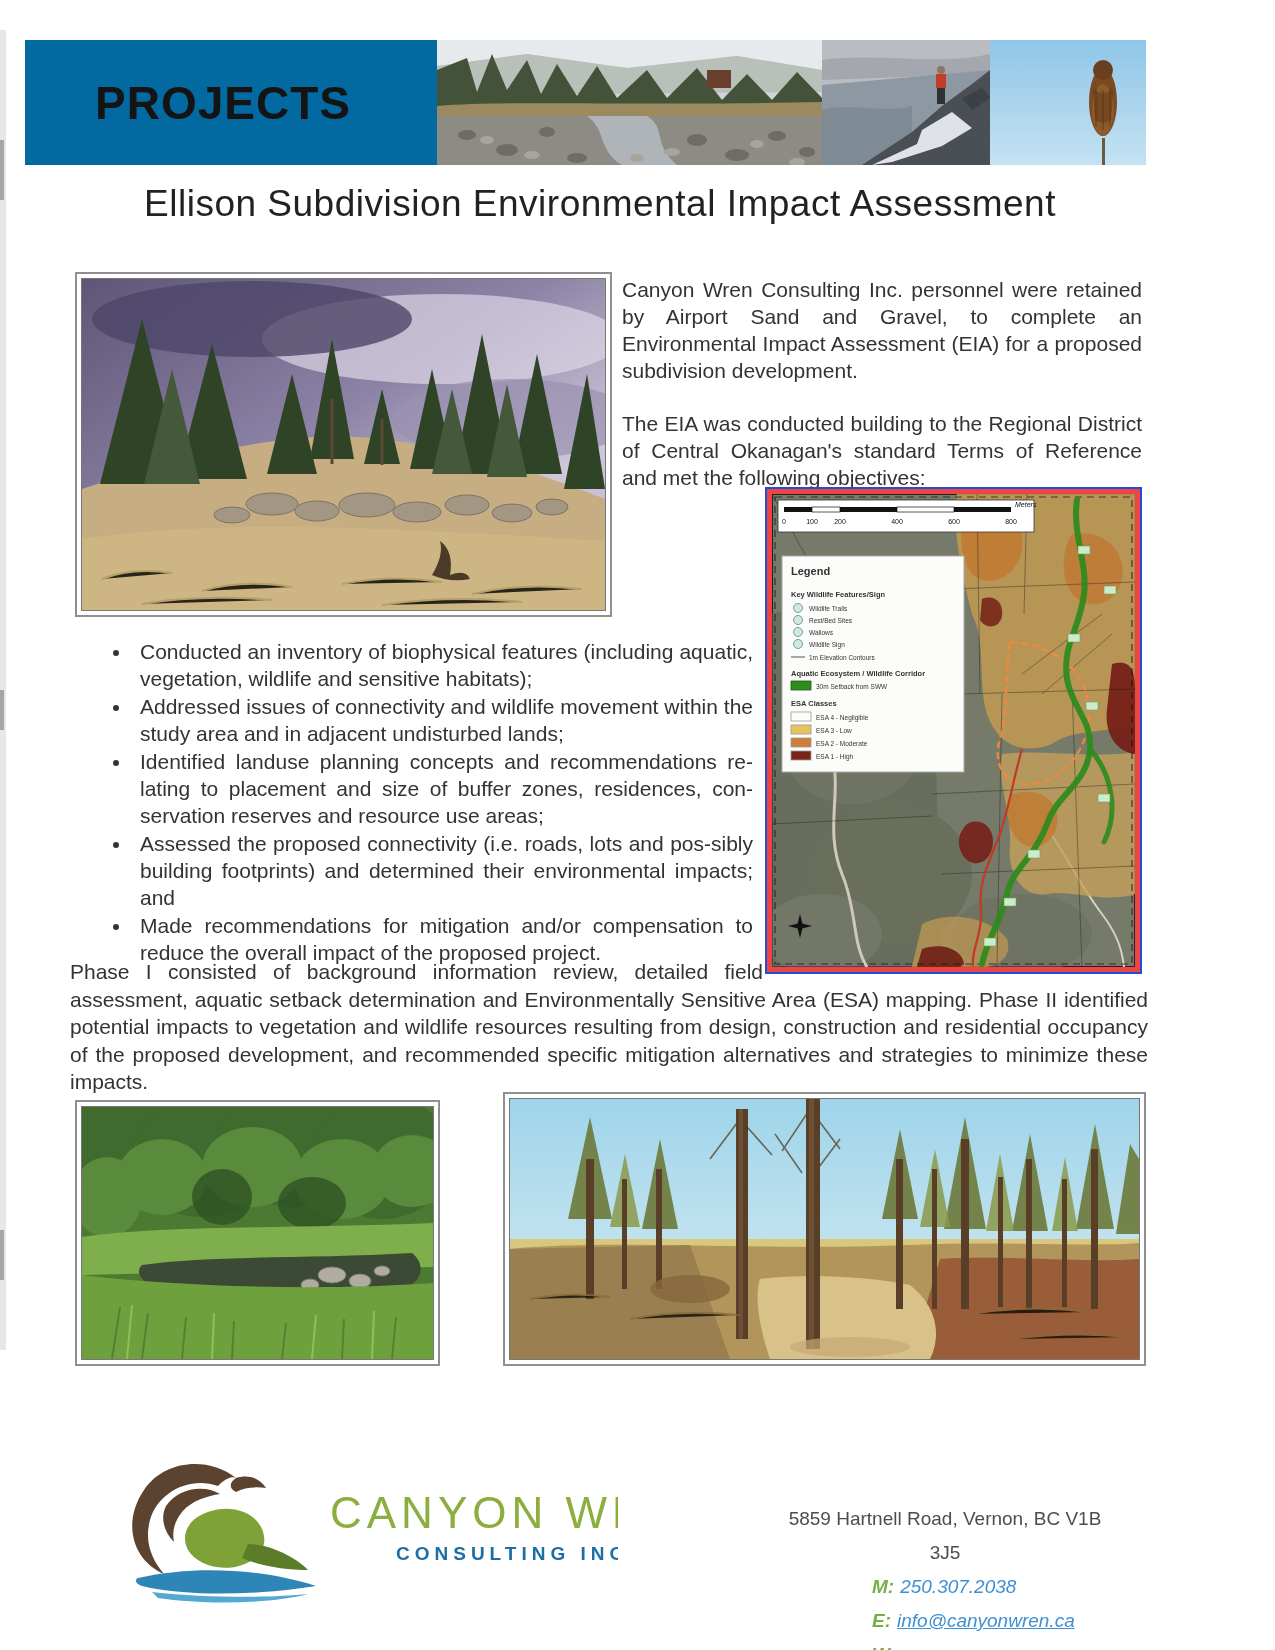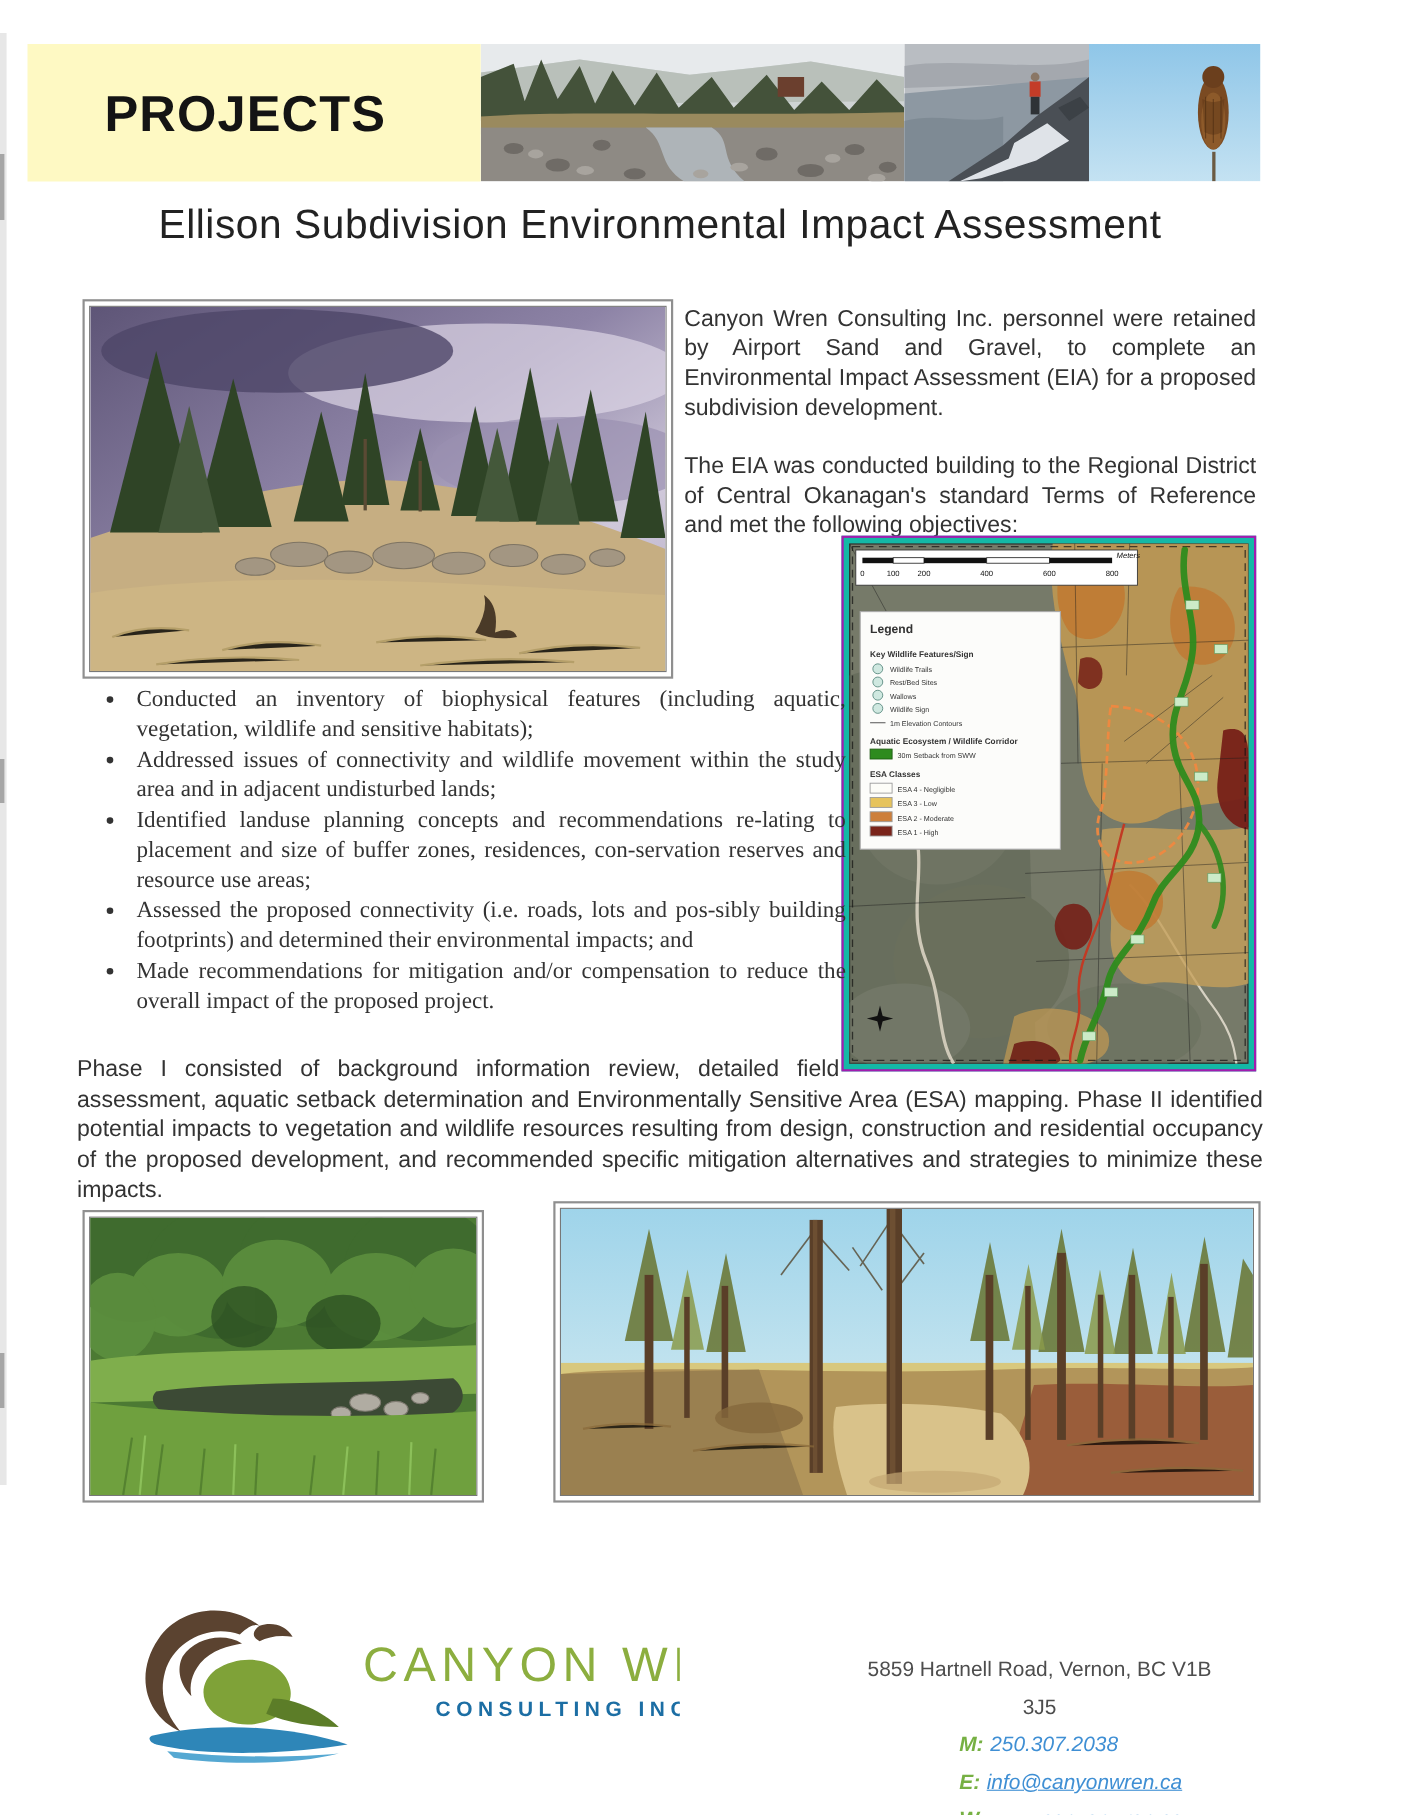--- a/index.html
+++ b/index.html
@@ -6,51 +6,51 @@
   .page{
     position:relative;width:1275px;height:1650px;background:#ffffff;
     font-family:"Liberation Sans",sans-serif;color:#2e2e2e;overflow:hidden;
     margin:0 auto;
   }
   .scan-edge{position:absolute;left:0;top:30px;width:6px;height:1320px;background:#c9c9c9;opacity:.45;}
   .scan-mark{position:absolute;left:0;width:4px;background:#8a8a8a;opacity:.7;}
 
   
   .banner{position:absolute;left:25px;top:40px;width:1121px;height:125px;display:flex;}
-  .banner-green{width:412px;height:125px;background:#fef9c3;display:flex;align-items:center;}
+  .banner-green{width:412px;height:125px;background:#0369a1;display:flex;align-items:center;}
   .banner-title{font-size:46px;font-weight:bold;letter-spacing:1px;color:#141414;padding-left:70px;}
   .banner-photo{height:125px;overflow:hidden;flex:none;}
   .banner-photo svg{display:block;}
 
   
   .doc-title{position:absolute;left:25px;top:183px;width:1150px;text-align:center;
     font-size:37px;color:#222;letter-spacing:.5px;}
 
   
   .frame{position:absolute;background:#fff;border:2px solid #8f8f8f;padding:4px;box-sizing:border-box;}
   .frame .inner{border:1px solid #777;overflow:hidden;width:100%;height:100%;box-sizing:border-box;}
   .frame svg{display:block;}
 
   
   .intro{position:absolute;left:622px;top:276px;width:520px;font-size:21px;line-height:27px;
     text-align:justify;color:#333;}
   .intro p{margin:0 0 26px 0;}
 
   .bullets{position:absolute;left:72px;top:622px;width:697px;font-size:21px;line-height:27px;
     text-align:justify;color:#333;}
-  .bullets ul{margin:0;padding-left:44px;font-family:Liberation Serif, serif;}
+  .bullets ul{margin:16px;padding-left:44px;}
   .bullets li{margin:0 0 1px 0;padding-left:8px;}
 
   .phase{position:absolute;left:70px;top:958px;width:1078px;font-size:21px;line-height:27.5px;
     text-align:justify;color:#333;margin:0;}
   .phase-spacer{float:right;width:385px;height:26px;}
 
   
-  .map-frame{position:absolute;left:765px;top:487px;width:377px;height:487px;background:#14b8a6;
-    border:2px solid #a21caf;padding:5px;box-sizing:border-box;}
+  .map-frame{position:absolute;left:765px;top:487px;width:377px;height:487px;background:#ef4444;
+    border:2px solid #1d4ed8;padding:5px;box-sizing:border-box;}
   .map-frame svg{display:block;}
 
   
   .logo{position:absolute;left:108px;top:1448px;}
   .contact{position:absolute;left:780px;top:1502px;width:330px;font-size:19px;line-height:34px;}
   .contact .addr{color:#4d4d4d;text-align:center;}
   .contact .row{margin-left:92px;color:#4d4d4d;font-style:italic;}
   .contact .lbl{color:#76b043;font-weight:bold;margin-right:6px;}
   .contact .val{color:#3f8fd4;}
   .contact a.val{color:#3f8fd4;text-decoration:underline;cursor:pointer;}

